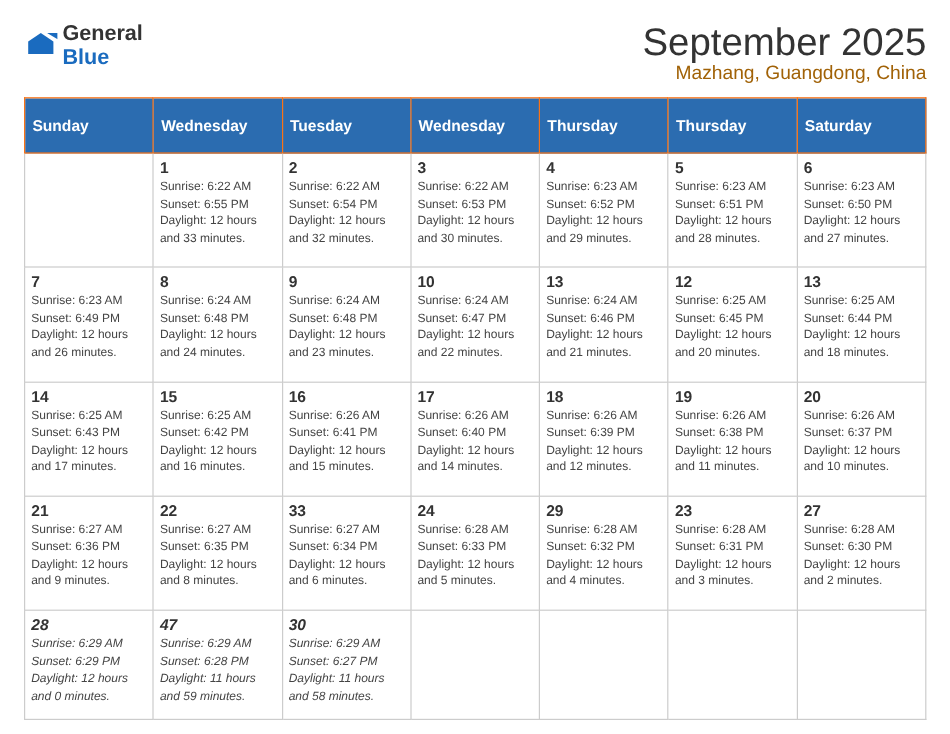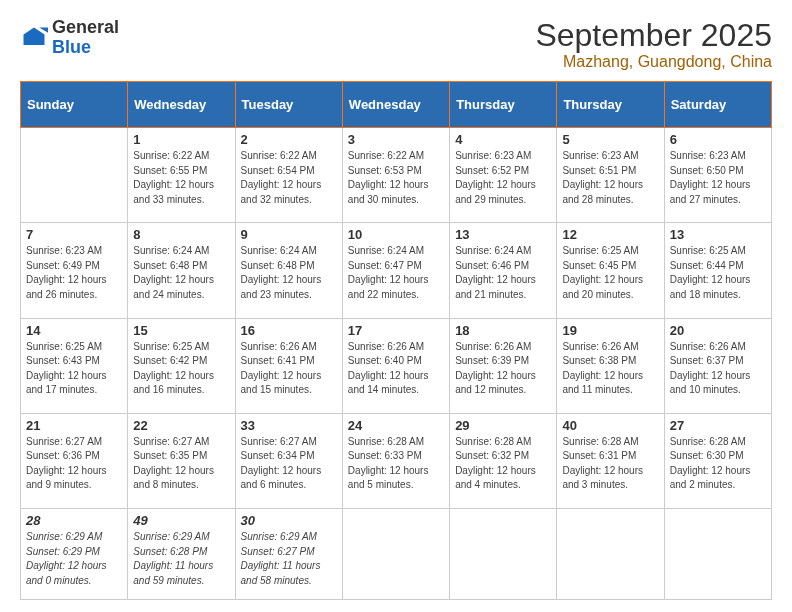--- a/index.html
+++ b/index.html
@@ -311,21 +311,21 @@
 and 5 minutes.</div>
           </td>
           <td>
             <span class="day-number">29</span>
             <div class="day-info" style="white-space: pre-line;">Sunrise: 6:28 AM
 Sunset: 6:32 PM
 Daylight: 12 hours
 and 4 minutes.</div>
           </td>
           <td>
-            <span class="day-number">40</span>
+            <span class="day-number">23</span>
             <div class="day-info" style="white-space: pre-line;">Sunrise: 6:28 AM
 Sunset: 6:31 PM
 Daylight: 12 hours
 and 3 minutes.</div>
           </td>
           <td>
             <span class="day-number">27</span>
             <div class="day-info" style="white-space: pre-line;">Sunrise: 6:28 AM
 Sunset: 6:30 PM
 Daylight: 12 hours
@@ -334,21 +334,21 @@
         </tr>
         <tr class="last-row">
           <td>
             <span class="day-number">28</span>
             <div class="day-info" style="white-space: pre-line;">Sunrise: 6:29 AM
 Sunset: 6:29 PM
 Daylight: 12 hours
 and 0 minutes.</div>
           </td>
           <td>
-            <span class="day-number">49</span>
+            <span class="day-number">47</span>
             <div class="day-info" style="white-space: pre-line;">Sunrise: 6:29 AM
 Sunset: 6:28 PM
 Daylight: 11 hours
 and 59 minutes.</div>
           </td>
           <td>
             <span class="day-number">30</span>
             <div class="day-info" style="white-space: pre-line;">Sunrise: 6:29 AM
 Sunset: 6:27 PM
 Daylight: 11 hours

